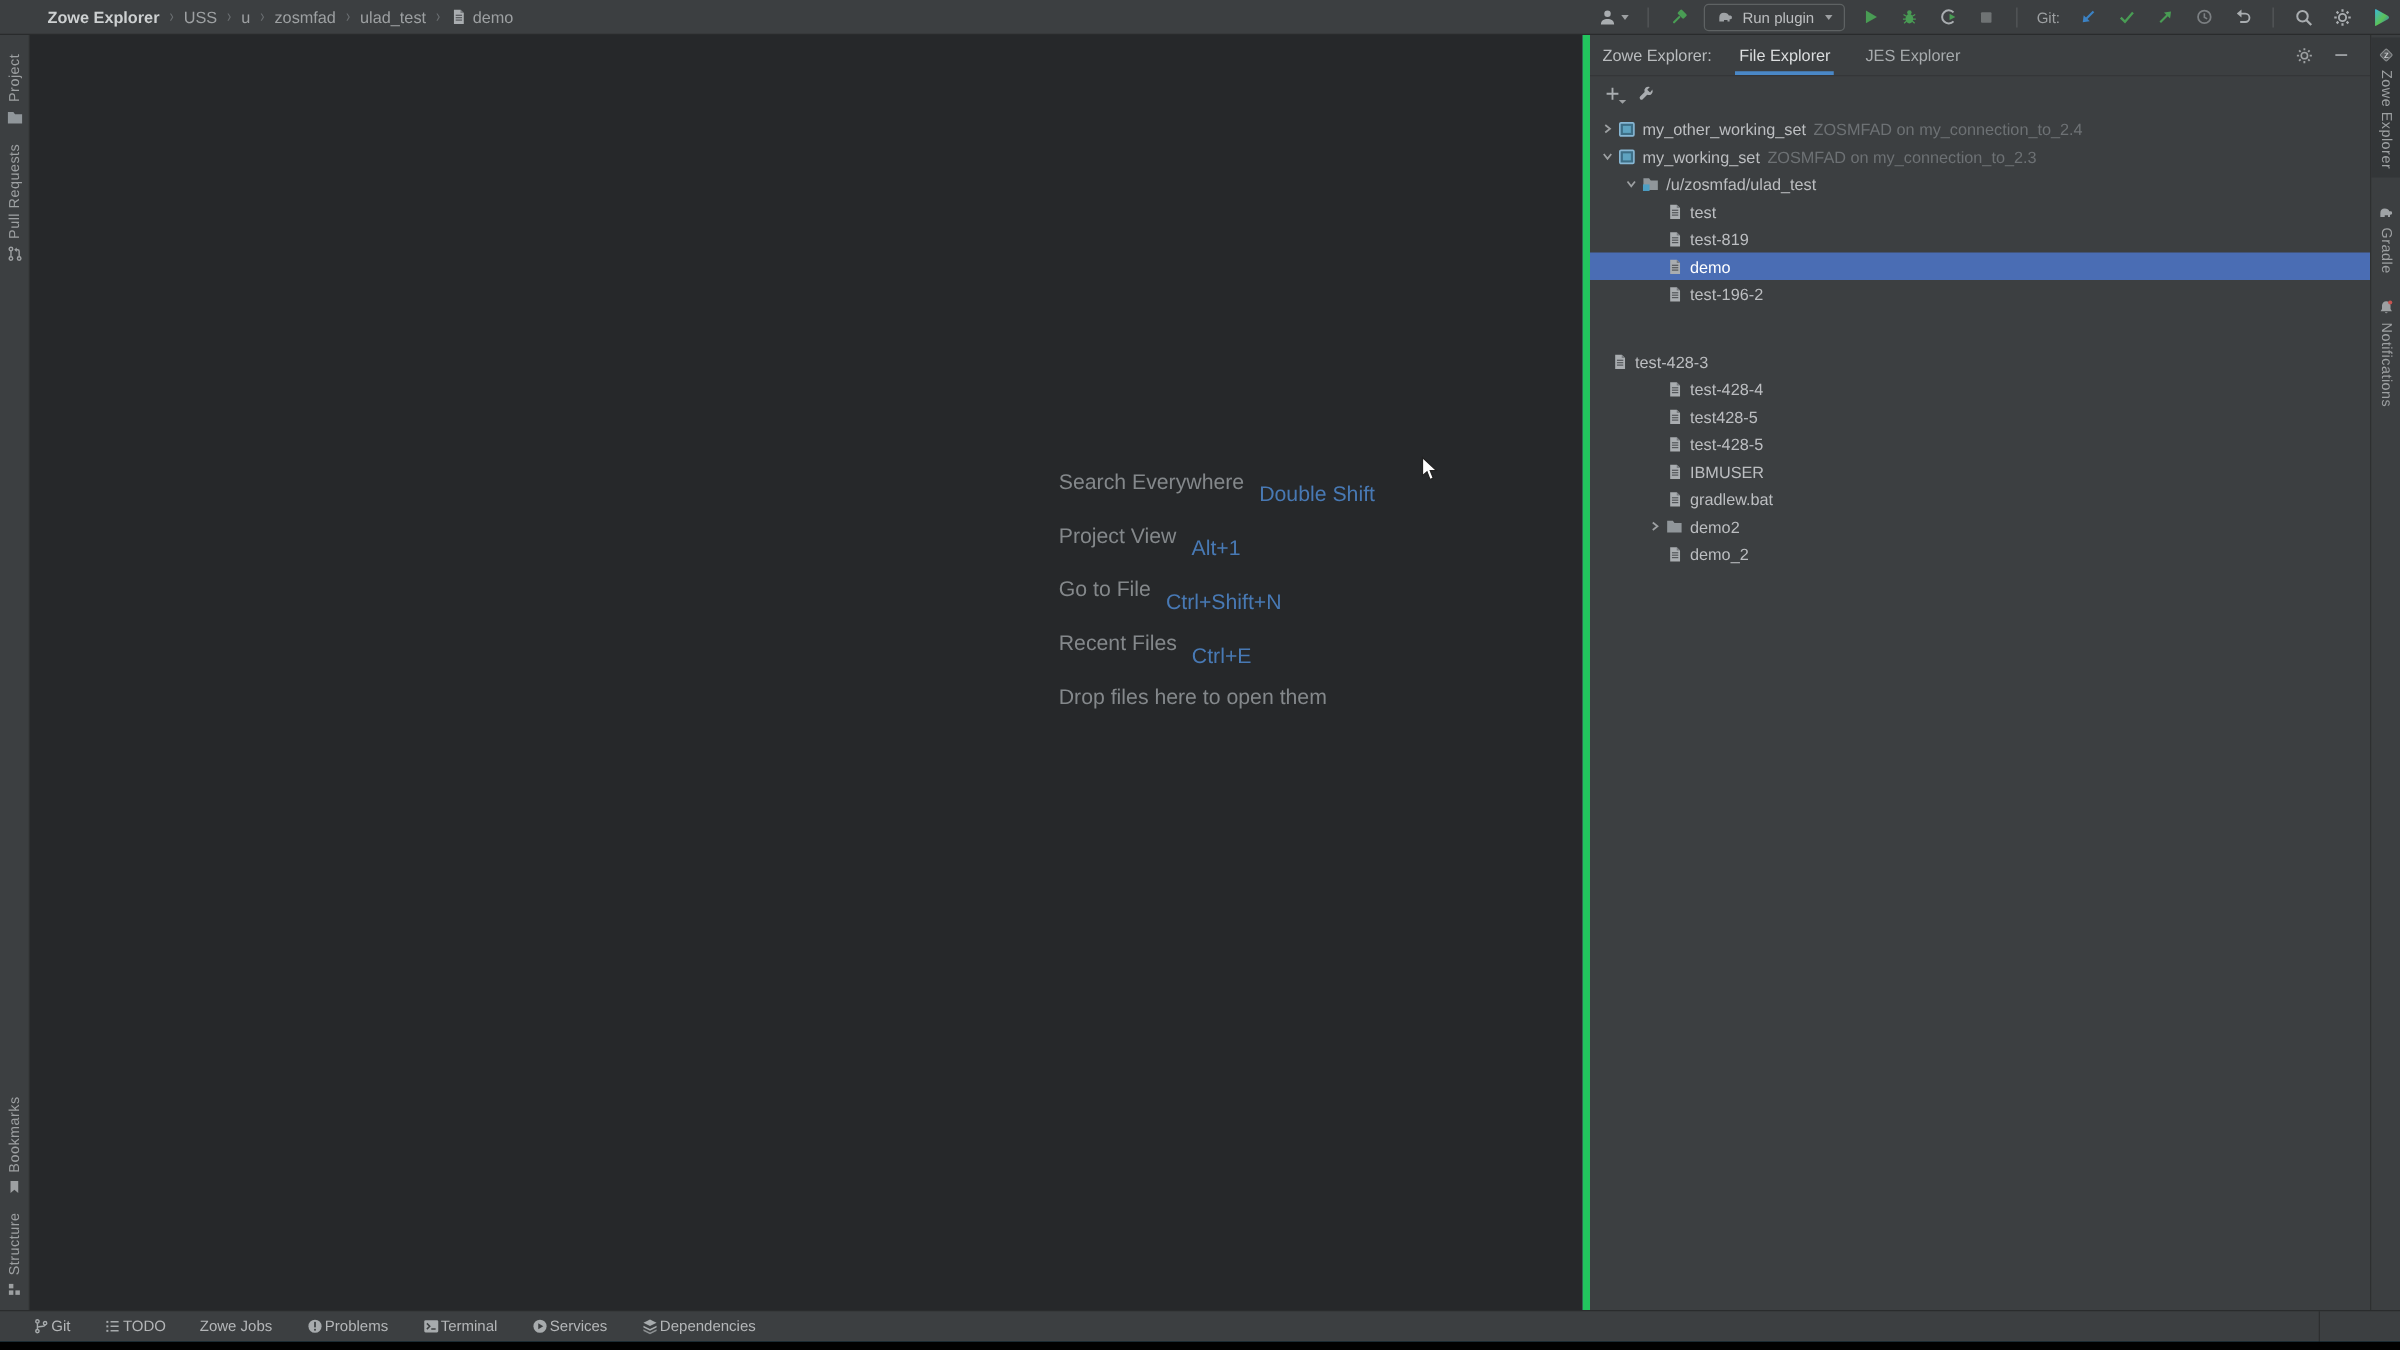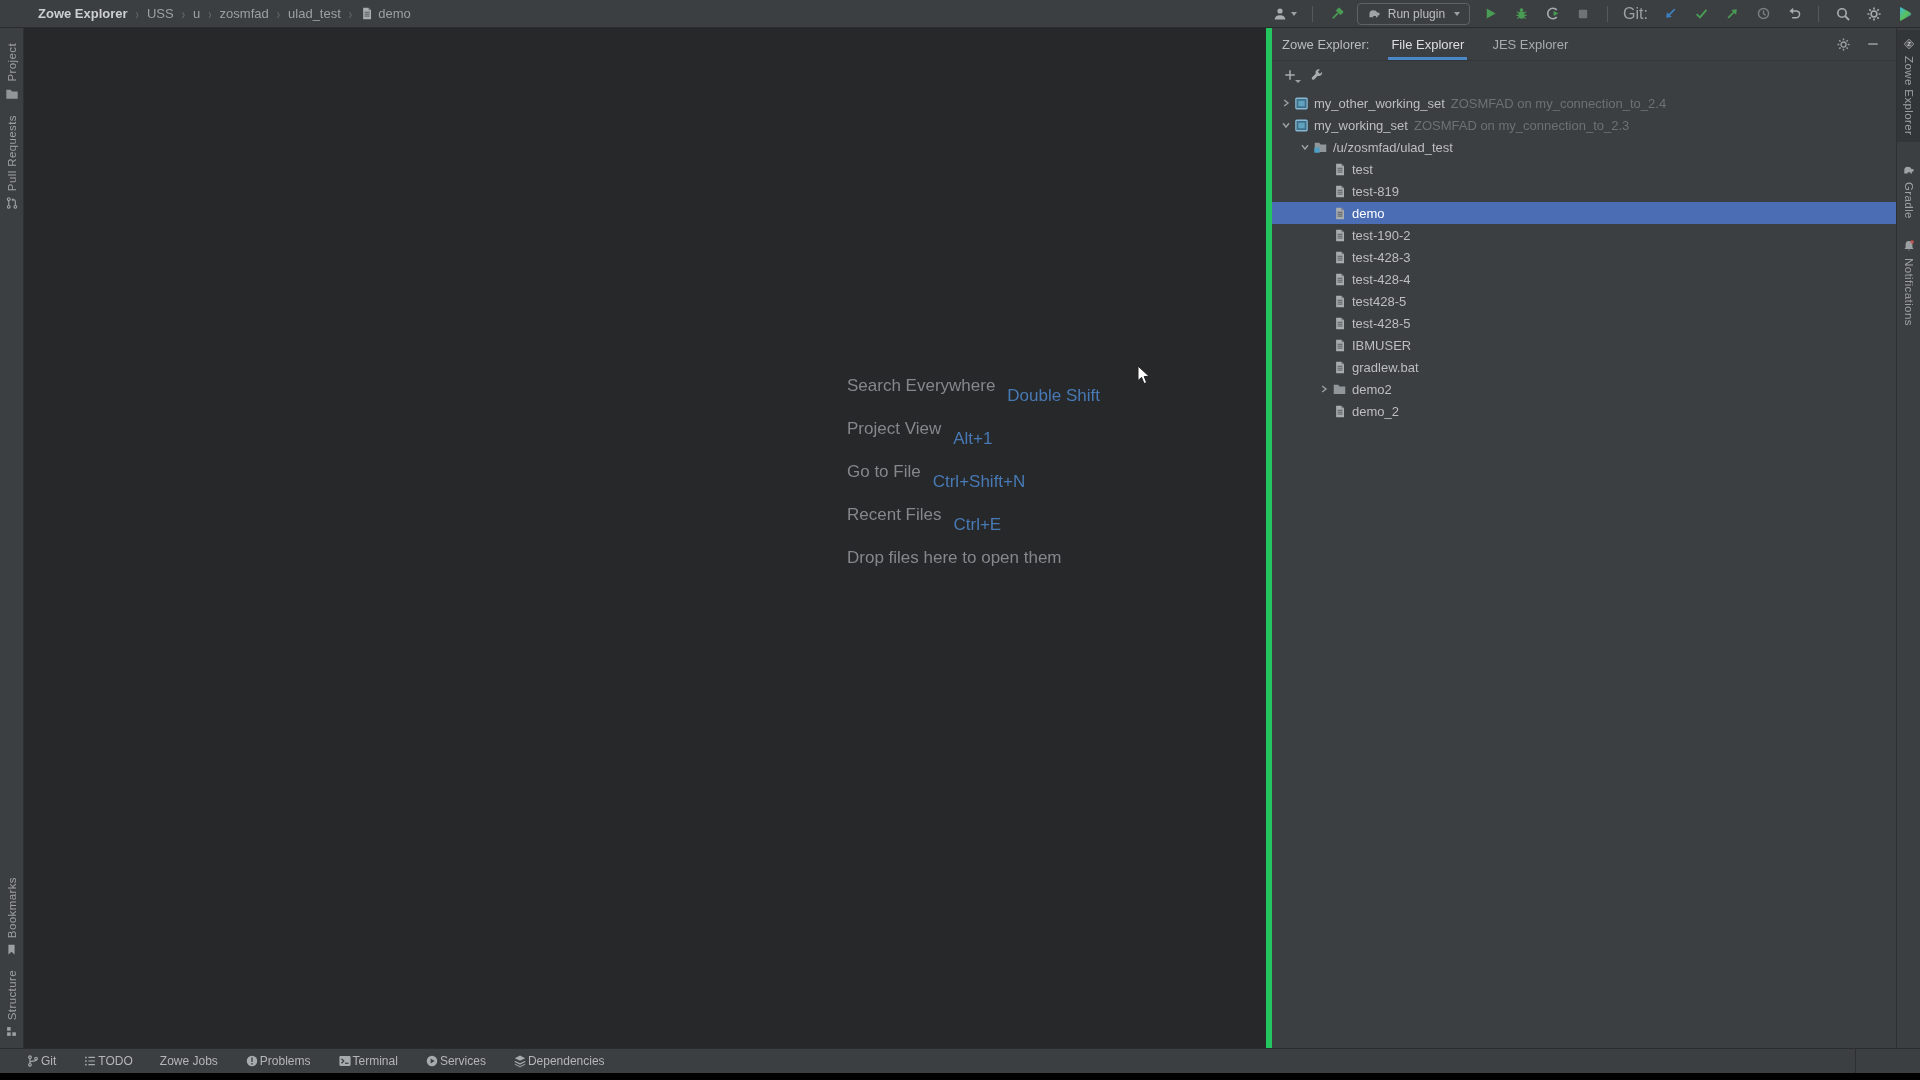--- a/index.html
+++ b/index.html
@@ -21,21 +21,21 @@
   .crumb-sep { color:#6b6f72; font-size:10px; transform:scaleY(1.5); display:inline-block; }
   .crumb-with-icon { display:flex; align-items:center; gap:4px; }
   .toolbar-right { display:flex; align-items:center; gap:9px; height:100%; }
   .tb-btn { display:flex; align-items:center; justify-content:center; width:22px; height:22px; border-radius:3px; }
   .vsep { width:1px; height:16px; background:#55595b; margin:0 4px; }
   .caret { width:0; height:0; border-left:3.5px solid transparent; border-right:3.5px solid transparent; border-top:4px solid #9da0a2; margin-left:3px; }
   .run-config-btn {
     display:flex; align-items:center; gap:6px; height:22px; padding:0 9px;
     border:1px solid #5e6263; border-radius:4px; font-size:12px; color:#bcbec0;
   }
-  .git-label { font-size:16px; color:#9da0a2; margin:0 2px; }
+  .git-label { font-size:12px; color:#9da0a2; margin:0 2px; }
   
   .main { position:absolute; top:28px; bottom:32px; left:0; right:0; display:flex; }
   .stripe { width:24px; background:#3c3f41; display:flex; flex-direction:column; align-items:center; flex:none; }
   .stripe-left { border-right:1px solid #2e3031; padding-top:8px; }
   .stripe-right { border-left:1px solid #2e3031; padding-top:2px; }
   .stripe-btn { display:flex; flex-direction:column; align-items:center; gap:5px; padding:7px 0; width:100%; }
   .vtext { writing-mode:vertical-rl; font-size:11.5px; color:#9da0a2; letter-spacing:.4px; }
   .stripe-left .vtext { transform:rotate(180deg); }
   .stripe .spacer { flex:1; }
   .stripe-btn.active { background:#333638; }
@@ -401,23 +401,23 @@
             <span class="chevron-slot"></span>
             <span class="node-icon">
               <svg width="14" height="15" viewBox="0 0 16 16">
                 <path d="M3.6 1.4 h6 l3 3 v10.2 h-9 z" fill="#a9adb0"></path>
                 <path d="M9.6 1.4 l3 3 h-3 z" fill="#787c7f"></path>
                 <rect x="5.2" y="6" width="5.8" height="1.1" fill="#54575a"></rect>
                 <rect x="5.2" y="8.2" width="5.8" height="1.1" fill="#54575a"></rect>
                 <rect x="5.2" y="10.4" width="5.8" height="1.1" fill="#54575a"></rect>
               </svg>
             </span>
-            <span class="node-label">test-190-2</span>
-          </div>
-          <div class="tree-row" style="padding-left: 44px;">
+            <span class="node-label">test-196-2</span>
+          </div>
+          <div class="tree-row" style=" margin-top: 32px;">
             <span class="chevron-slot"></span>
             <span class="node-icon">
               <svg width="14" height="15" viewBox="0 0 16 16">
                 <path d="M3.6 1.4 h6 l3 3 v10.2 h-9 z" fill="#a9adb0"></path>
                 <path d="M9.6 1.4 l3 3 h-3 z" fill="#787c7f"></path>
                 <rect x="5.2" y="6" width="5.8" height="1.1" fill="#54575a"></rect>
                 <rect x="5.2" y="8.2" width="5.8" height="1.1" fill="#54575a"></rect>
                 <rect x="5.2" y="10.4" width="5.8" height="1.1" fill="#54575a"></rect>
               </svg>
             </span>

